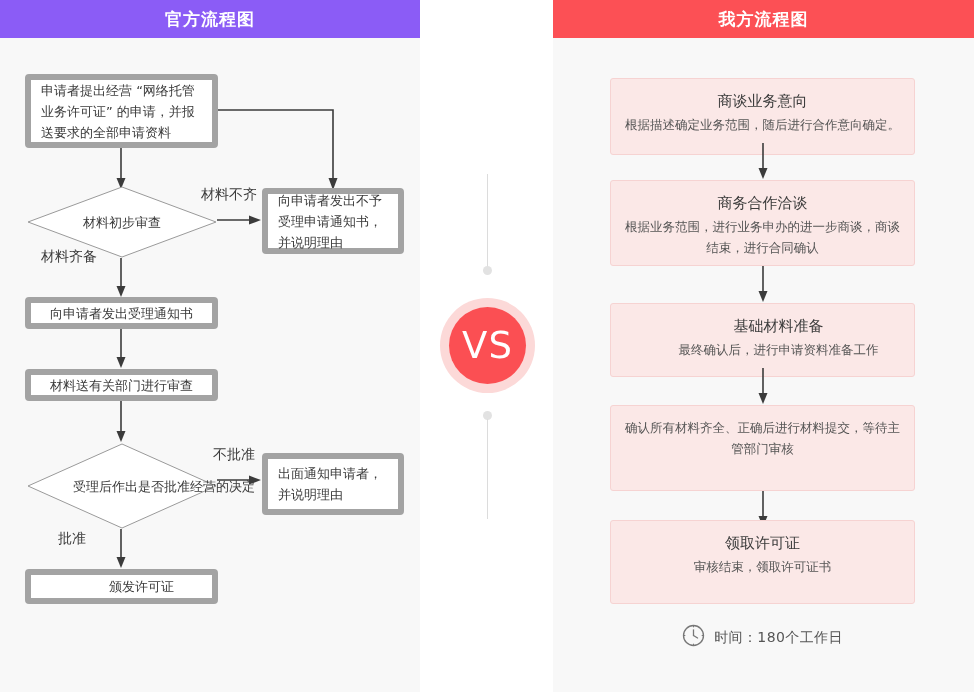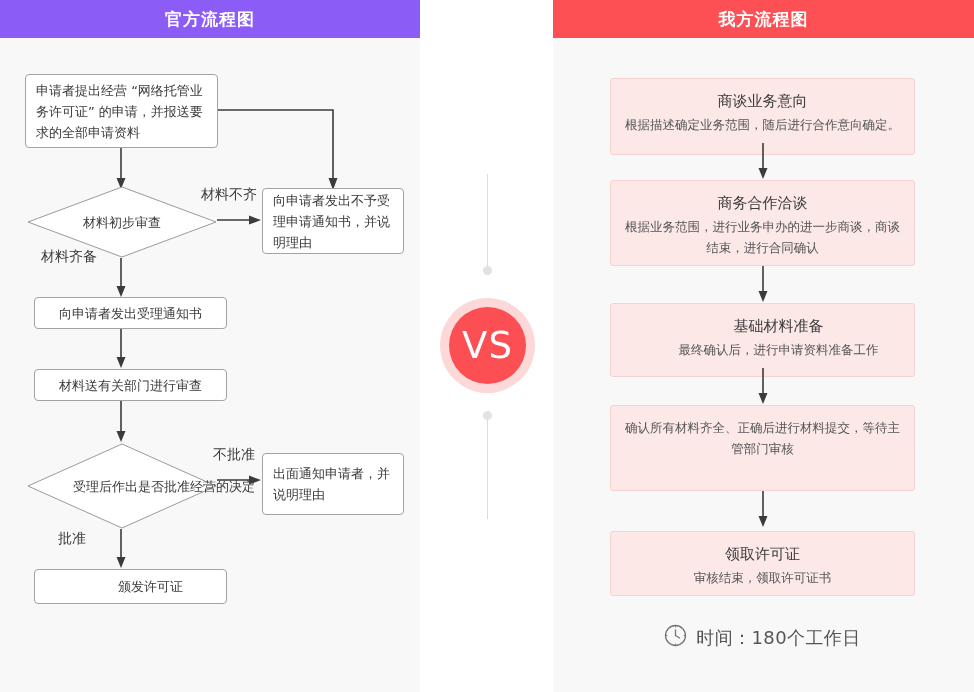--- a/index.html
+++ b/index.html
@@ -38,34 +38,33 @@
     letter-spacing: 1px;
   }
   .header-official { background: #8b5cf6; }
   .header-ours     { background: #fc5055; }
 
   
   .flow-box {
     position: absolute;
     box-sizing: border-box;
     background: #ffffff;
-    border: 1px solid #a3a3a3;
+    border: 6px solid #a3a3a3;
     border-radius: 4px;
     color: #3b3b3b;
     font-size: 13px;
     line-height: 21px;
     padding: 7px 10px;
   }
   .flow-box.center-text {
     display: flex;
     align-items: center;
     justify-content: center;
     text-align: right;
     padding: 0 8px;
-    margin-left: 9px;
   }
   .flow-box.left-text {
     display: flex;
     align-items: center;
     text-align: left;
   }
 
   .diamond-wrap {
     position: absolute;
   }
@@ -184,21 +183,21 @@
     left: 610px;
     top: 624px;
     width: 305px;
     display: flex;
     align-items: center;
     justify-content: center;
     gap: 9px;
   }
   .clock-icon { display: block; }
   .time-text {
-    font-size: 18px;
+    font-size: 14px;
     color: #555555;
     letter-spacing: 0.4px;
   }
 </style>
 </head>
 <body>
 
 <div class="panel panel-left">
   <div class="panel-header header-official">官方流程图</div>
 </div>
@@ -342,21 +341,21 @@
 <div class="card" style="top:405px; height:86px;">
   <div class="card-desc">确认所有材料齐全、正确后进行材料提交，等待主管部门审核</div>
 </div>
 <div class="card-arrow" style="top:491px; height:37px;">
   <svg width="12" height="37">
     <line x1="6" y1="0" x2="6" y2="27" stroke="#3b3b3b" stroke-width="1.6"></line>
     <polygon points="6,36 1.5,25 10.5,25" fill="#3b3b3b"></polygon>
   </svg>
 </div>
 
-<div class="card" style="top:531px; height:65px;">
+<div class="card" style="top:520px; height:84px;">
   <div class="card-title">领取许可证</div>
   <div class="card-desc">审核结束，领取许可证书</div>
 </div>
 
 <div class="time-row">
   <span class="clock-icon">
     <svg width="23" height="23" viewBox="0 0 23 23">
       <circle cx="11.5" cy="11.5" r="10" fill="none" stroke="#777777" stroke-width="1.3"></circle>
       <line x1="11.5" y1="11.5" x2="11.5" y2="5.8" stroke="#777777" stroke-width="1.3" stroke-linecap="round"></line>
       <line x1="11.5" y1="11.5" x2="15.6" y2="14" stroke="#777777" stroke-width="1.3" stroke-linecap="round"></line>

